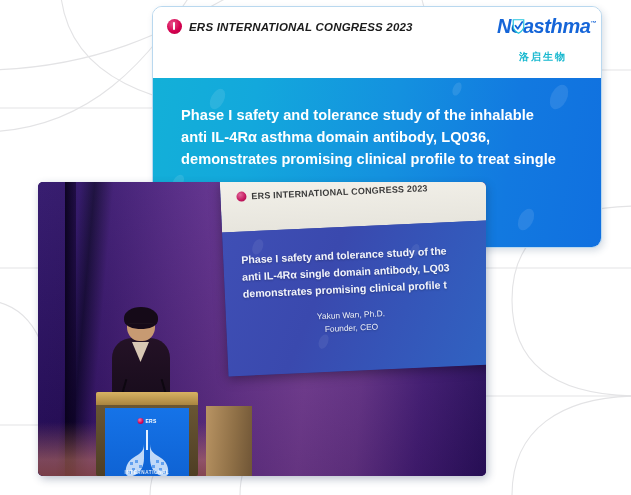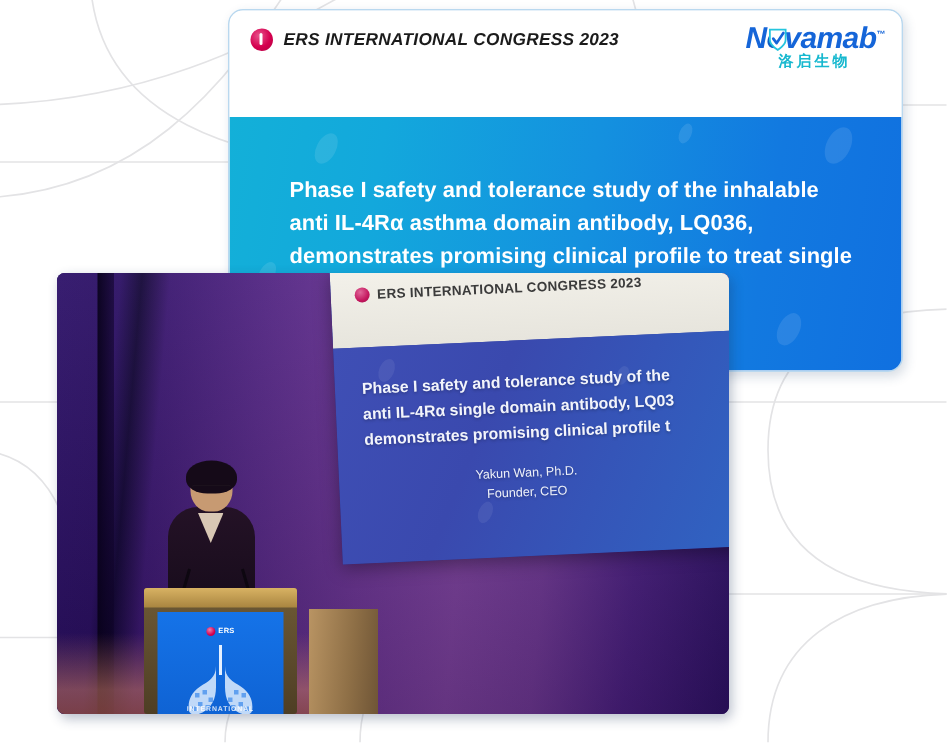--- a/index.html
+++ b/index.html
@@ -115,21 +115,21 @@
     font-size: 6px;
     vertical-align: super;
     font-style: normal;
     color: #1565d8;
   }
   #novamab-cn {
     font-size: 10px;
     color: #17b8cf;
     letter-spacing: 2px;
     font-weight: bold;
-    margin-top: 1px;
+    margin-top: 16px;
     white-space: nowrap;
   }
 
   #card-body {
     position: absolute;
     left: 0;
     top: 71px;
     width: 100%;
     height: 169px;
     background: linear-gradient(100deg, #13b0d8 0%, #13a8dc 22%, #1491df 52%, #1279e0 78%, #1070e0 100%);
@@ -144,21 +144,21 @@
   #blob-2 { left: 300px; top: 4px;   width: 8px;  height: 14px; transform: rotate(24deg); }
   #blob-3 { left: 398px; top: 6px;   width: 16px; height: 26px; transform: rotate(26deg); }
   #blob-4 { left: 20px;  top: 96px;  width: 10px; height: 17px; transform: rotate(30deg); }
   #blob-5 { left: 248px; top: 112px; width: 9px;  height: 15px; transform: rotate(25deg); }
   #blob-6 { left: 366px; top: 130px; width: 14px; height: 23px; transform: rotate(27deg); }
   #blob-7 { left: 180px; top: 146px; width: 8px;  height: 13px; transform: rotate(22deg); }
 
   #card-title {
     position: relative;
     z-index: 2;
-    margin: 12px;
+    margin: 0;
     padding: 27px 20px 0 28px;
     color: #ffffff;
     font-size: 14.6px;
     font-weight: bold;
     line-height: 1.50;
     letter-spacing: 0.05px;
   }
 
   
   #stage-photo {
@@ -450,21 +450,21 @@
 
   <div id="card-header">
 
     <div id="ers-brand">
       <span id="ers-logo-icon"></span>
       <span id="ers-congress-label">ERS INTERNATIONAL CONGRESS 2023</span>
     </div>
 
     <div id="novamab-logo">
       <div id="novamab-wordmark">
-        <span>N</span><span class="nv-o">o</span><span>vamab</span><span id="novamab-tm">™</span>
+        <span>N</span><span class="nv-o">o</span><span>asthma</span><span id="novamab-tm">™</span>
         <svg id="novamab-mark-swoosh" viewBox="0 0 20 22">
           <path d="M3 2 L17 2 L17 11 C17 16 10 20 10 20 C10 20 3 16 3 11 Z" fill="#ffffff"></path>
           <path d="M3 2 L17 2 L17 11 C17 16 10 20 10 20 C10 20 3 16 3 11 Z" fill="none" stroke="#25c5de" stroke-width="1.6"></path>
           <path d="M6 10 L9 14 L15 5" fill="none" stroke="#1565d8" stroke-width="2.4" stroke-linecap="round" stroke-linejoin="round"></path>
         </svg>
       </div>
       <div id="novamab-cn">洛启生物</div>
     </div>
 
   </div>

